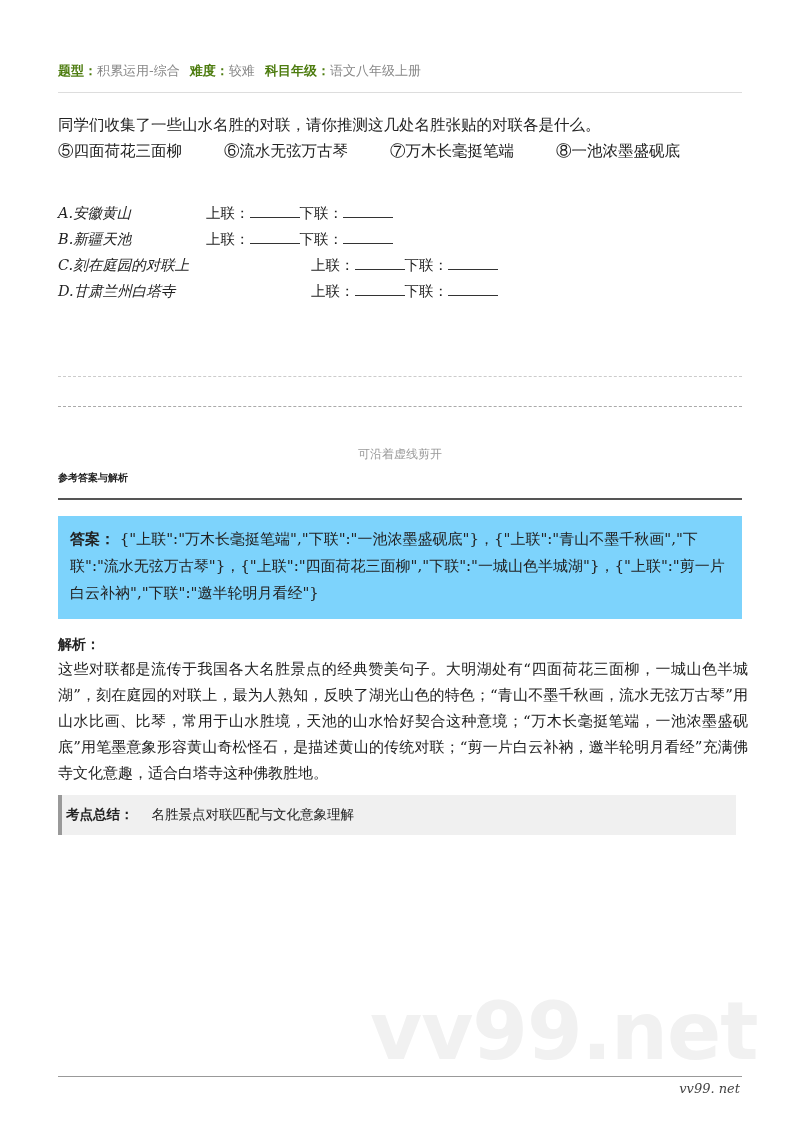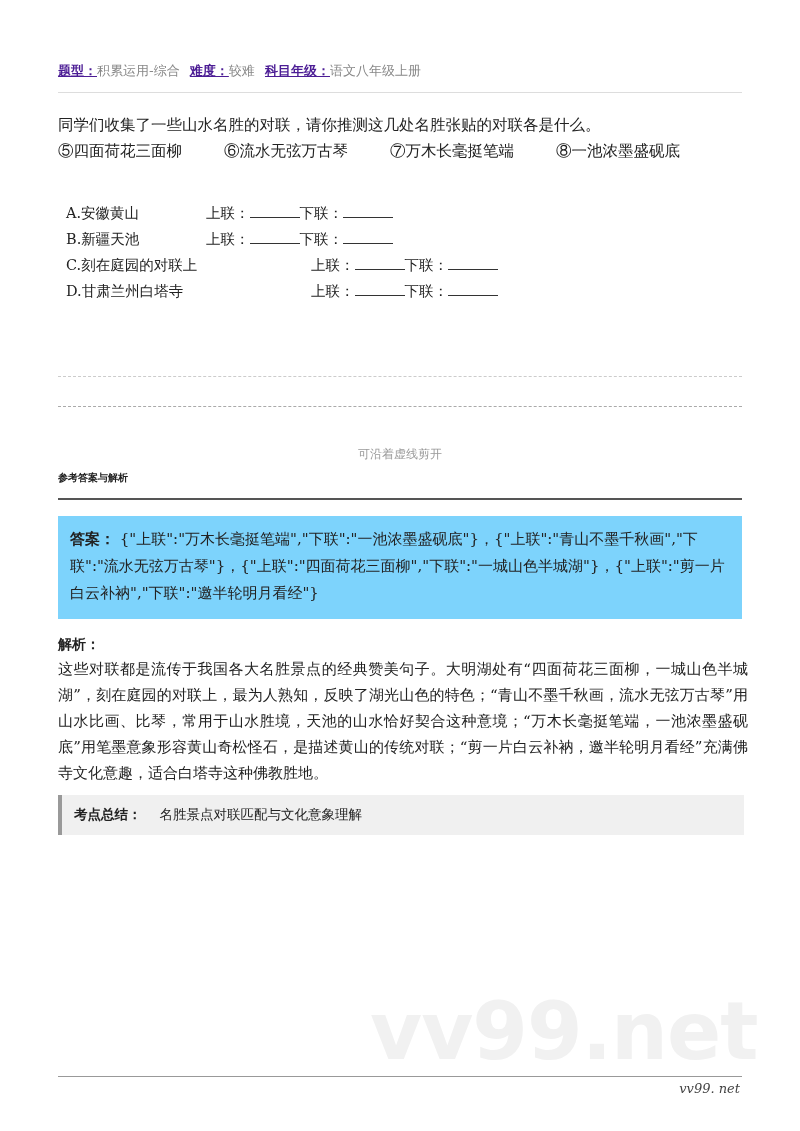--- a/index.html
+++ b/index.html
@@ -1,49 +1,49 @@
 <!DOCTYPE html>
 <html><head>
 <meta charset="utf-8">
 <style>
   html, body { margin:0; padding:0; background:#fff; }
   body { width:800px; height:1131px; position:relative; overflow:hidden;
          font-family:"DejaVu Serif", "Liberation Serif", serif; color:#222; }
   .meta { position:absolute; left:58px; top:62px; font-size:13px; color:#888;
           font-family:"DejaVu Sans", sans-serif; }
-  .meta b { color:#4c1d95; font-weight:bold;text-decoration:underline; }
+  .meta b { color:#4d7c0f; font-weight:bold; }
   .meta .val { margin-right:6px; }
   .hr-top { position:absolute; left:58px; right:58px; top:92px; border-top:1px solid #ddd; }
   .q { position:absolute; left:58px; top:112px; width:690px; font-size:15.5px; line-height:27px; }
   .opts { position:absolute; left:58px; top:138px; width:700px; font-size:15.5px; line-height:27px; }
   .opt-row { display:flex; }
   .opt { width:166px; white-space:nowrap; }
   .items { position:absolute; left:58px; top:200px; font-size:14.5px; line-height:26px; }
   .item { position:relative; height:26px; white-space:nowrap; }
-  .item .place { position:absolute; left:8px; }
+  .item .place { position:absolute; left:0;font-style:italic; }
   .item .blanks { position:absolute; }
   .item.short .blanks { left:148px; }
   .item.long .blanks { left:253px; }
   .uline { display:inline-block; width:50px; border-bottom:1px solid #333; height:14px; vertical-align:baseline; }
   .dash1 { position:absolute; left:58px; right:58px; top:376px; border-top:1px dashed #ccc; }
   .dash2 { position:absolute; left:58px; right:58px; top:406px; border-top:1.5px dashed #aaa; }
   .cut { position:absolute; left:0; right:0; top:422px; text-align:center; font-size:12px; color:#999;
          font-family:"DejaVu Sans", sans-serif;margin-top:24px; }
   .sec-title { position:absolute; left:58px; top:471px; font-size:10px; font-weight:bold;
                font-family:"DejaVu Sans", sans-serif; }
   .hr-sec { position:absolute; left:58px; right:58px; top:498px; border-top:2px solid #555; }
   .answer { position:absolute; left:58px; top:516px; width:660px; padding:10px 12px 12px 12px;
             background:#7dd3fc; font-size:15px; line-height:27px; }
   .answer b { font-family:"DejaVu Sans", sans-serif; }
   .analysis-title { position:absolute; left:58px; top:636px; font-size:14px; font-weight:bold;
                     font-family:"DejaVu Sans", sans-serif; }
   .analysis { position:absolute; left:58px; top:656px; width:690px; font-size:15px; line-height:26px;
               text-align:justify; }
   .summary { position:absolute; left:58px; top:795px; width:670px; height:40px; background:#f0f0f0;
-             border-left:4px solid #999; padding-left:12px; display:flex; align-items:center;
+             border-left:4px solid #999; padding-left:4px; display:flex; align-items:center;
              font-size:13.5px; font-family:"DejaVu Sans", sans-serif; }
   .summary b { margin-right:18px; }
   .watermark { position:absolute; left:370px; top:985px; font-size:80px; font-weight:bold;
                color:#f1f1f1; font-family:"DejaVu Sans", sans-serif; letter-spacing:-1px; }
   .hr-foot { position:absolute; left:58px; right:58px; top:1076px; border-top:1px solid #999; }
   .foot { position:absolute; right:60px; top:1081px; font-size:13px; font-style:italic; color:#444; }
 </style>
 </head>
 <body>
 

